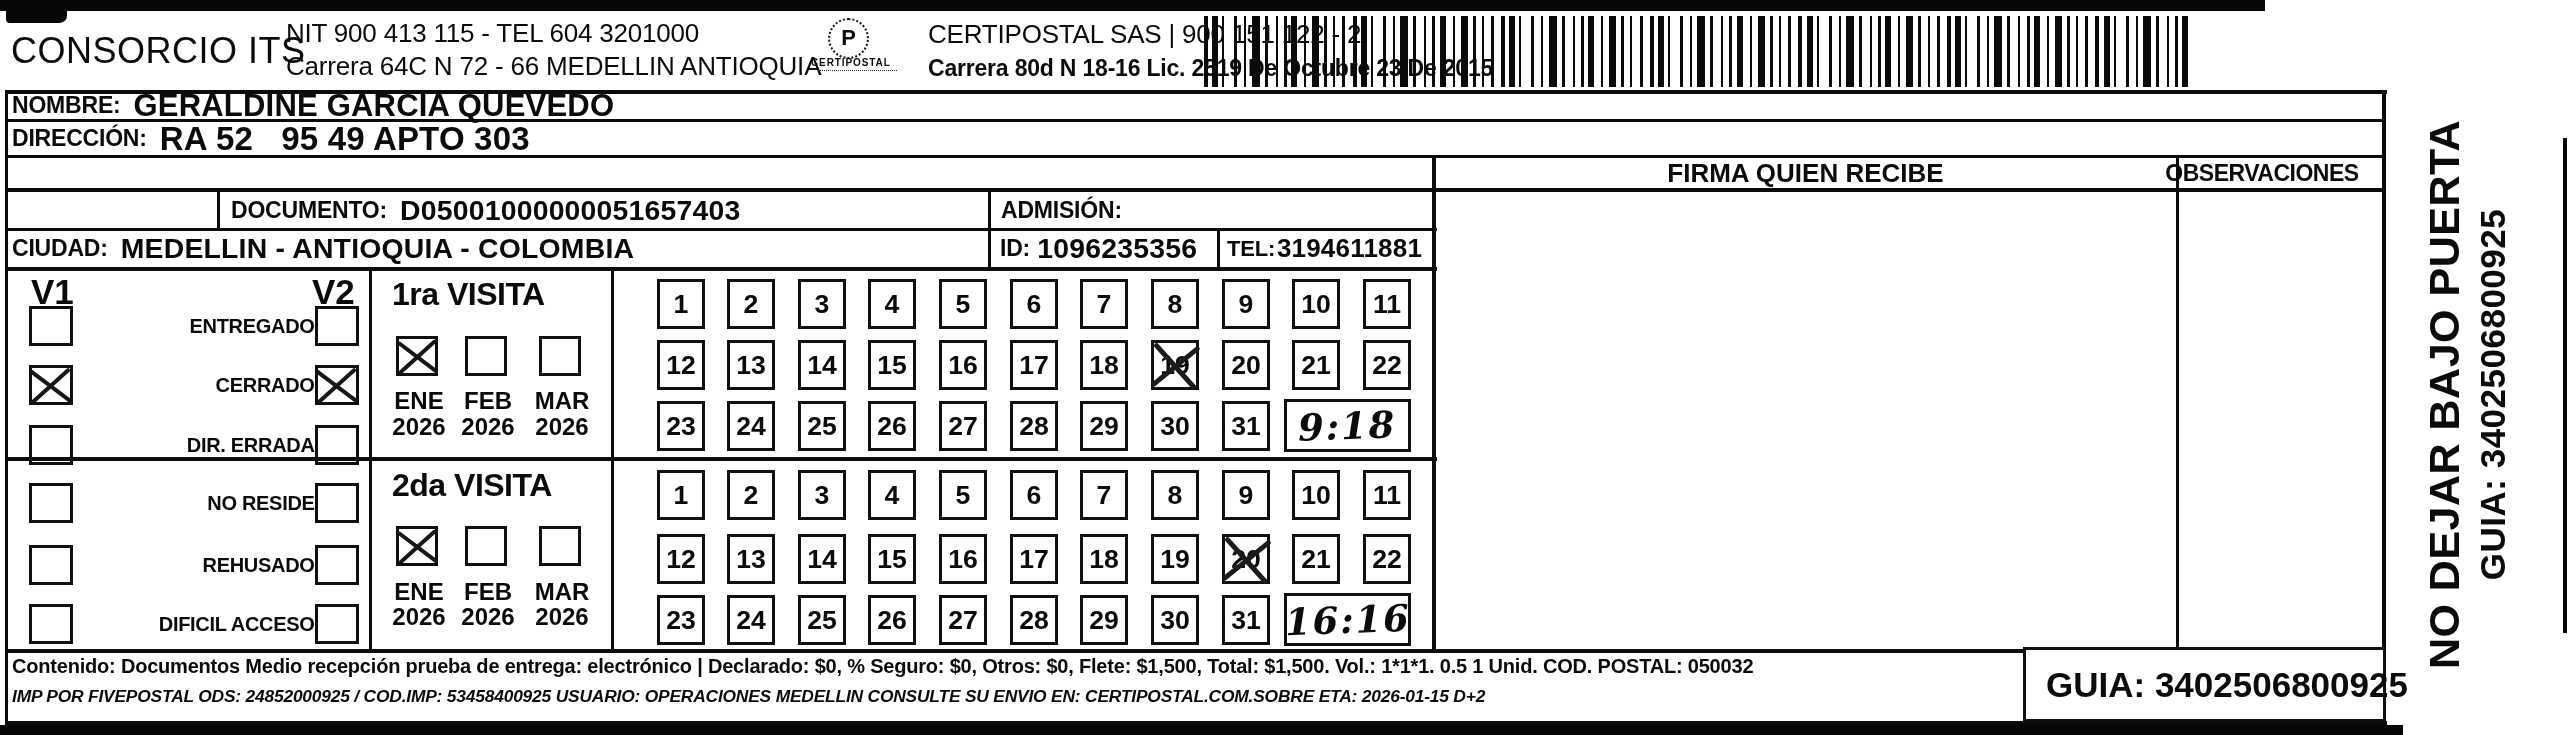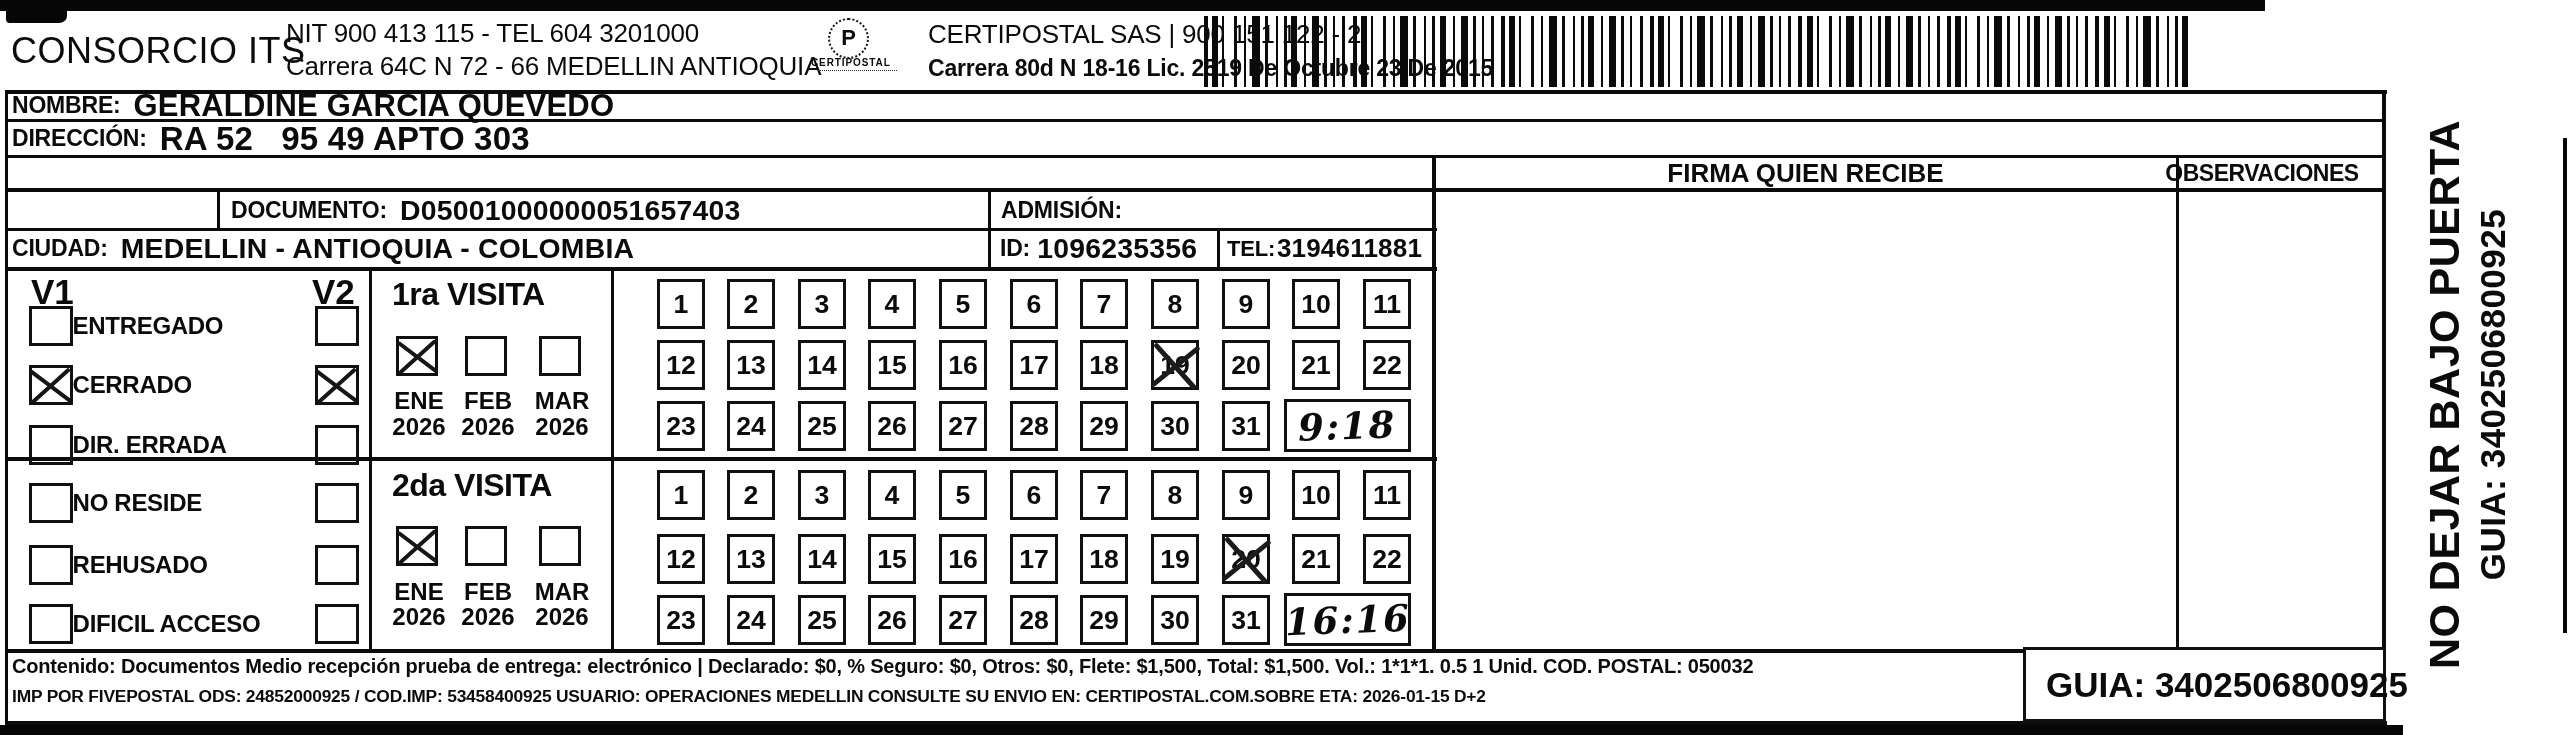--- a/index.html
+++ b/index.html
@@ -22,21 +22,21 @@
   .logo-tag{position:absolute;border-bottom:1.8px dotted #2a2a2a;}
   #barcode{position:absolute;left:1204px;top:15.6px;width:995px;height:71px;}
   #barcode .bar{position:absolute;top:0;bottom:0;background:#0a0a0a;}
   
   .colhead{position:absolute;display:flex;align-items:center;justify-content:center;
            font-weight:700;white-space:nowrap;}
   
   .vhead{position:absolute;font-size:35px;font-weight:700;}
   #status-rows{position:absolute;left:4.6px;top:0;width:367px;height:653px;}
   .st-row{position:absolute;left:0;width:100%;height:44px;display:flex;align-items:center;}
-  .st-label{flex:1;text-align:left;font-size:24px;font-weight:700;letter-spacing:-0.3px;}
+  .st-label{flex:1;text-align:right;font-size:20px;font-weight:700;letter-spacing:-0.3px;}
   .cb{position:relative;width:44px;height:40px;border:3.7px solid #101010;flex:none;display:inline-block;box-sizing:border-box;}
   .cb .xmark{position:absolute;inset:-4.6px;}
   .xmark::before,.xmark::after{content:"";position:absolute;left:-4%;right:-4%;top:48%;height:3.7px;
       background:#161616;border-radius:2.8px;}
   .xmark::before{transform:rotate(37deg);}
   .xmark::after{transform:rotate(-42deg);}
   
   .visita-title{position:absolute;font-size:32px;font-weight:700;letter-spacing:-0.5px;}
   .month-label,.month-year{position:absolute;width:72px;text-align:center;font-size:24px;font-weight:700;}
   .day{position:absolute;width:48px;height:50px;border:3.7px solid #101010;box-sizing:border-box;
@@ -51,21 +51,21 @@
   .handtime{font-family:"DejaVu Serif",serif;font-style:italic;font-weight:700;font-size:37px;
        letter-spacing:1.8px;transform:rotate(-2deg);}
   
   #side-note{position:absolute;left:2384px;top:92px;width:165px;height:605px;}
   #side-note .rot{position:absolute;left:-220px;top:220px;width:605px;height:165px;
        transform:rotate(-90deg);display:flex;flex-direction:column;align-items:center;justify-content:center;}
   .side1{font-size:43px;font-weight:700;letter-spacing:0.5px;white-space:nowrap;}
   .side2{font-size:35px;font-weight:700;letter-spacing:0.5px;white-space:nowrap;margin-top:3.7px;}
   
   .foot1{position:absolute;left:12px;top:655px;font-size:20px;font-weight:700;letter-spacing:-0.2px;white-space:nowrap;}
-  .foot2{position:absolute;left:12px;top:686px;font-size:17.4px;font-weight:700;letter-spacing:-0.2px;white-space:nowrap;}
+  .foot2{position:absolute;left:12px;top:686px;font-size:17.4px;font-weight:700;letter-spacing:-0.2px;white-space:nowrap;font-style:italic;}
   #guia-box{position:absolute;left:2023px;top:647px;width:363px;height:75px;border:3.7px solid #101010;
        box-sizing:border-box;background:#fff;display:flex;align-items:center;padding-left:20px;
        font-size:35px;font-weight:700;white-space:nowrap;}
   .scanmark{position:absolute;background:#060606;}
 </style>
 </head>
 <body>
 
 <div id="page">
 

